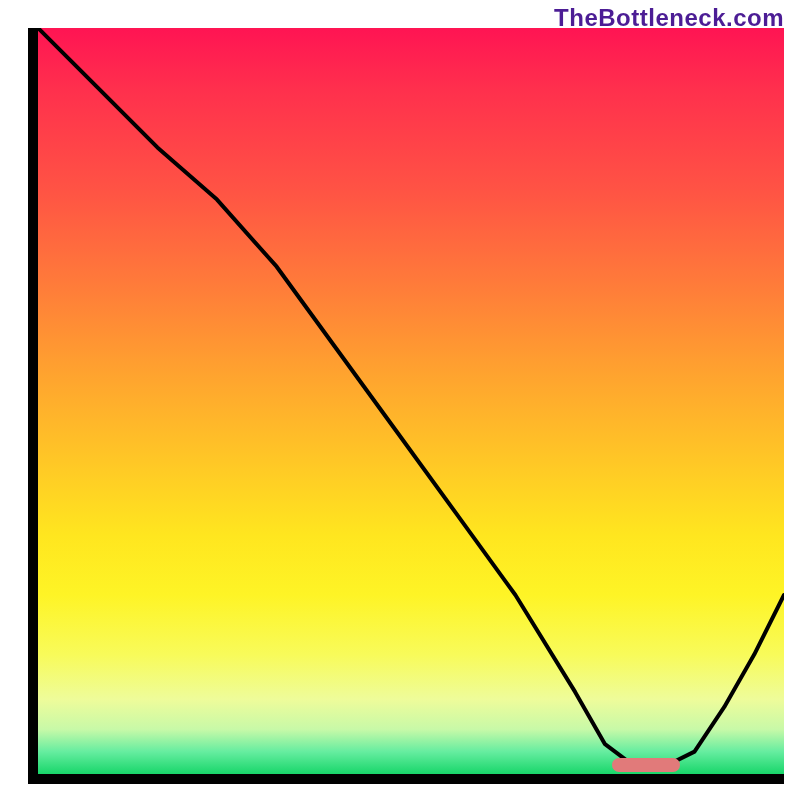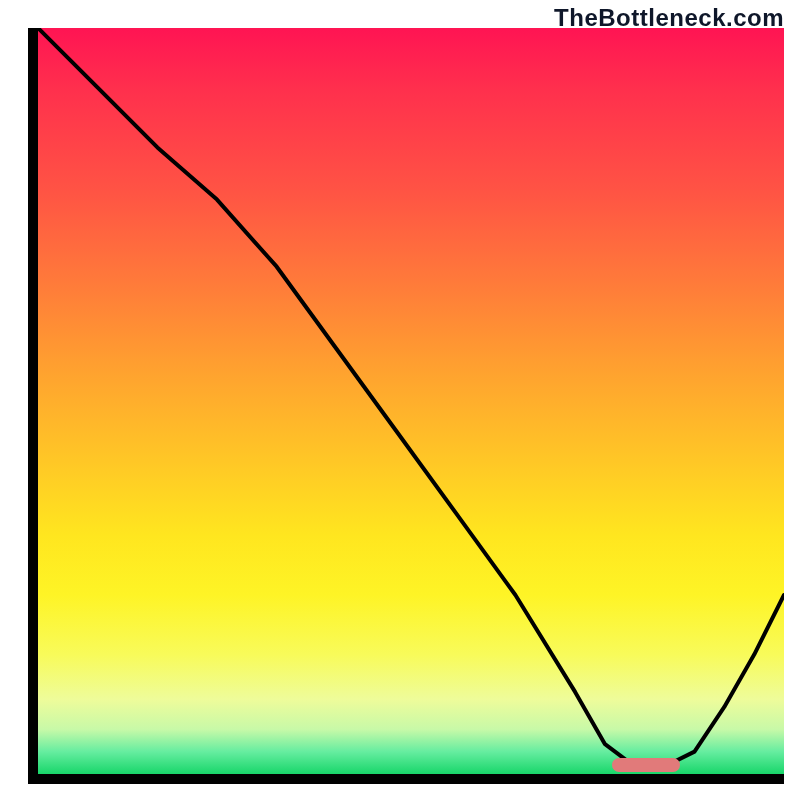--- a/index.html
+++ b/index.html
@@ -14,21 +14,21 @@
     position: relative;
     width: 800px;
     height: 800px;
   }
   .watermark {
     position: absolute;
     top: 4px;
     right: 16px;
     font-size: 24px;
     font-weight: 600;
-    color: #0f172a;
+    color: #4c1d95;
     letter-spacing: 0.5px;
   }
   .plot-area {
     position: absolute;
     
     left: 28px;
     top: 28px;
     width: 756px;
     height: 756px;
     border-left: 10px solid #000;

